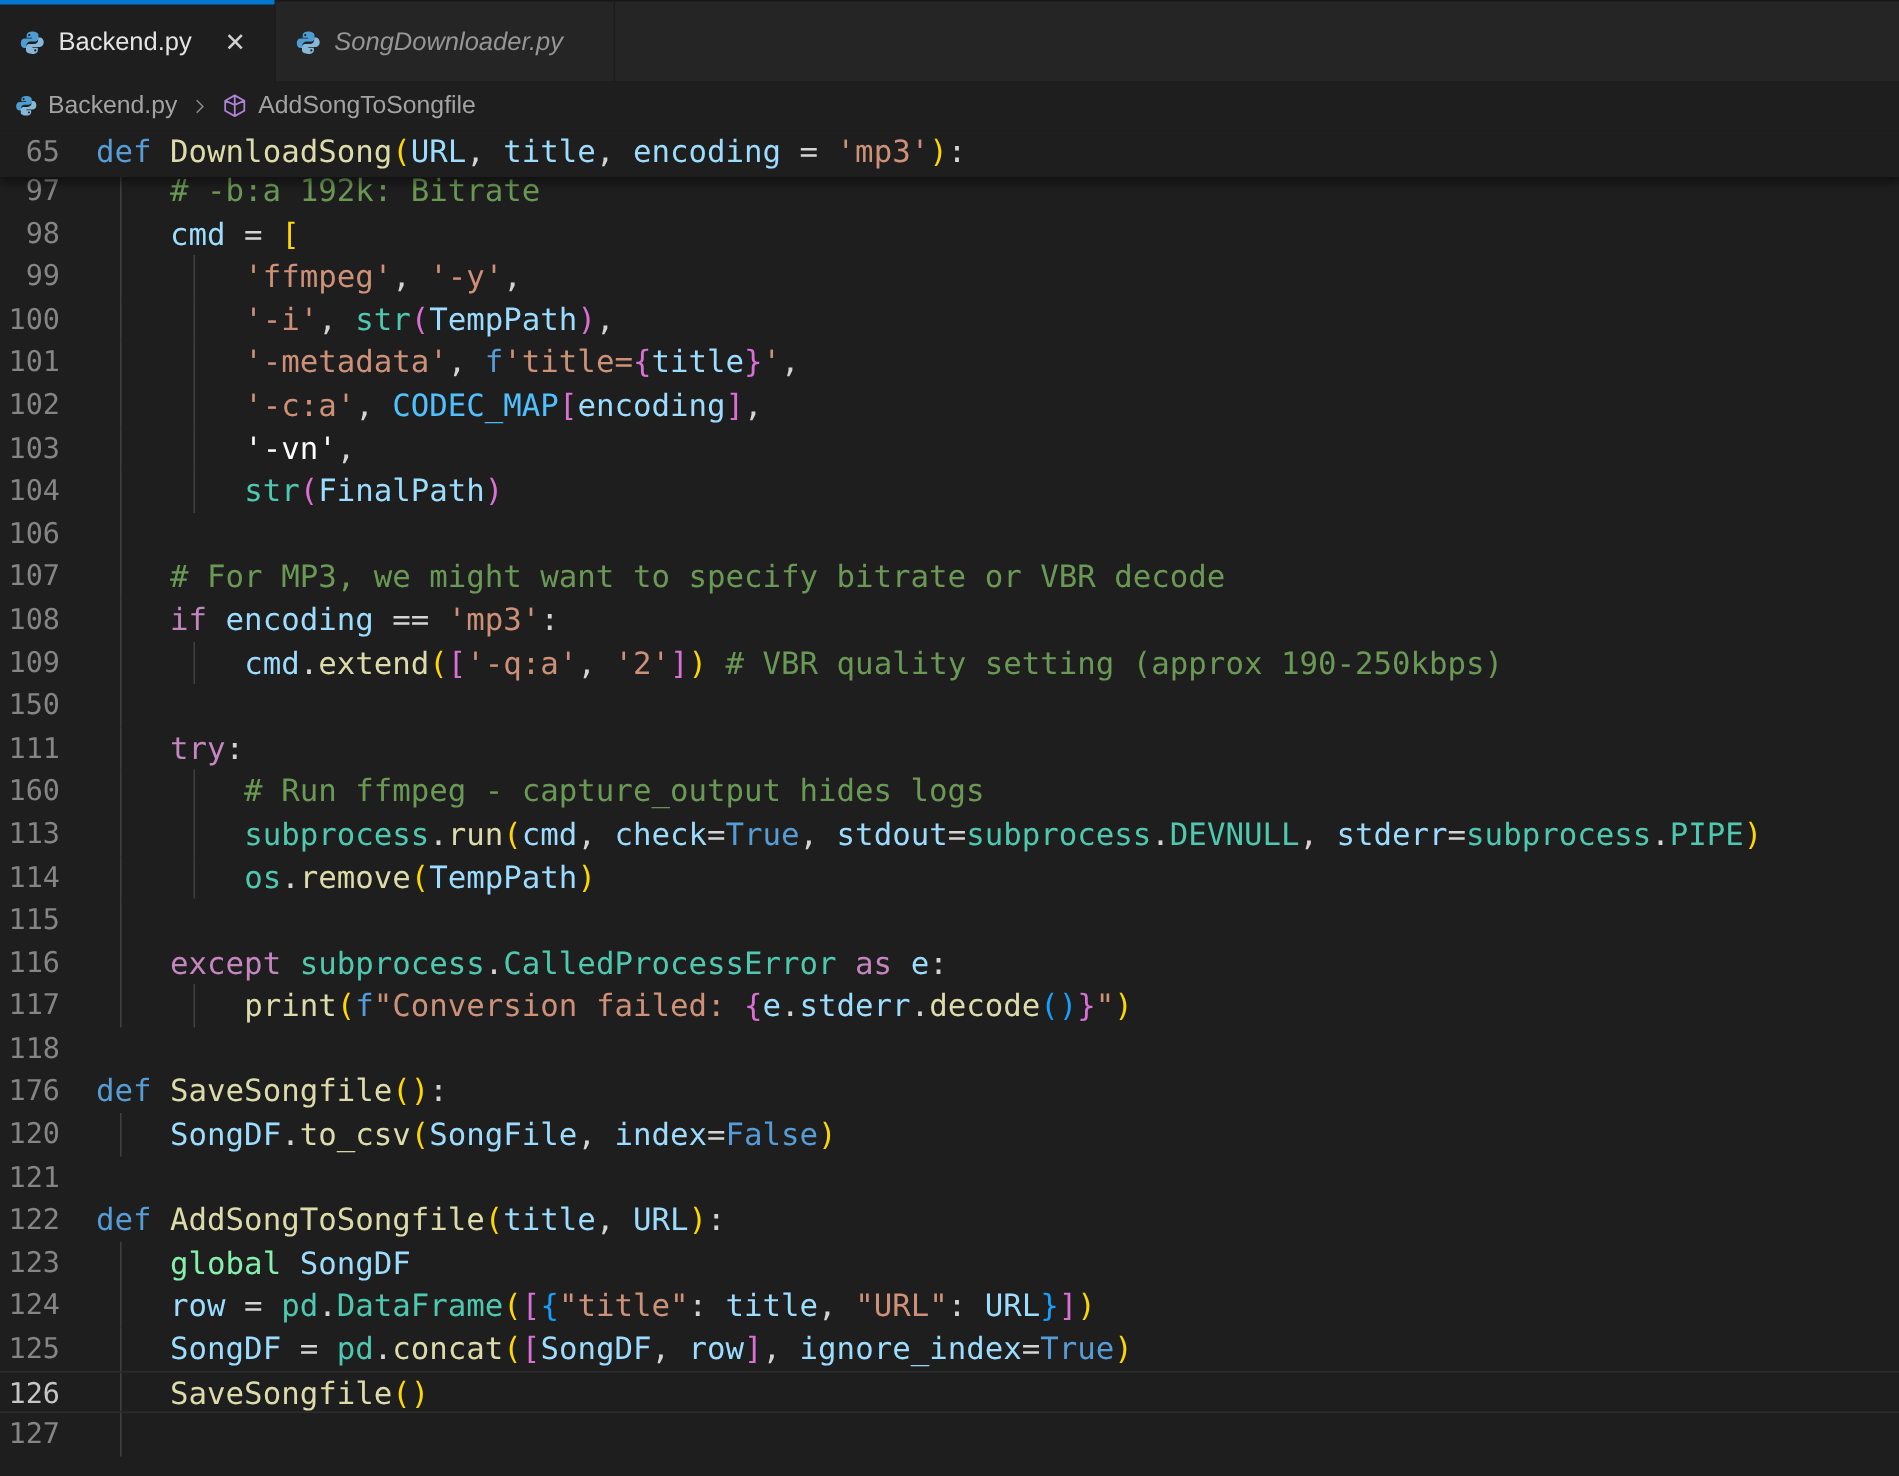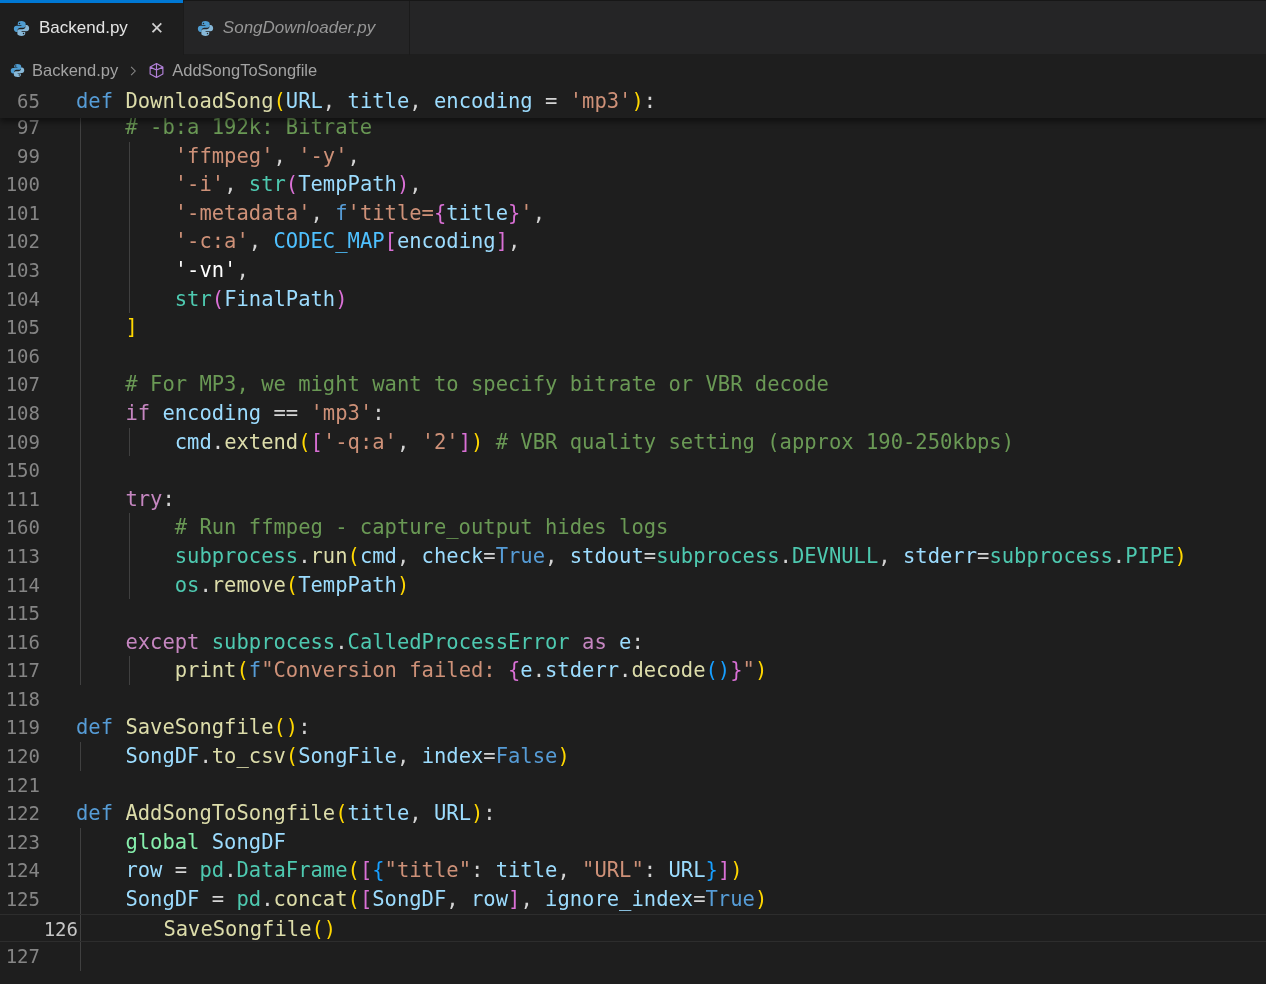--- a/index.html
+++ b/index.html
@@ -47,22 +47,22 @@
     position:absolute; top:0; left:0; right:0; height:31px; z-index:5;
     background:#1e1e1e; box-shadow:0 4px 6px rgba(0,0,0,.45);
   }
   .rows { position:absolute; top:26px; left:0; right:0; z-index:1; }
   .row, .sticky-row { position:relative; display:flex; height:28.6px; white-space:pre; }
   .row.current { border-top:1px solid #2d2d2d; border-bottom:1px solid #2d2d2d; }
   .ln {
     flex:0 0 40px; text-align:right; color:#858585; user-select:none;
     font-size:19px;
   }
-  .row.current .ln { color:#c6c6c6;margin-left:38px; }
-  .lc { margin-left:36px; }
+  .row.current .ln { color:#c6c6c6; }
+  .lc { margin-left:24px; }
   .guide { position:absolute; top:0; bottom:0; width:1px; background:#404040; }
 </style>
 </head>
 <body>
 
 <div class="window">
 
   <div class="tabbar">
     <div class="tab active">
       <svg class="pyicon" width="17" height="17" viewBox="0 0 16 16">
@@ -98,41 +98,41 @@
       <svg width="17" height="17" viewBox="0 0 16 16">
         <path fill="none" stroke="#b180d7" stroke-width="1.1" stroke-linejoin="round" d="M8 1.5 14 4.8v6.4L8 14.5 2 11.2V4.8Z M8 1.5v6 M8 7.5 2 4.8 M8 7.5 14 4.8 M8 14.5v-7"></path>
       </svg>
       <span>AddSongToSongfile</span>
     </span>
   </div>
 
   <div class="editor">
     <div class="rows" id="rows">
         <div class="row"><span class="guide" style="left: calc(0ch + 80px);"></span><span class="ln">97</span><span class="lc"><span style="color: rgb(106, 153, 85);">    # -b:a 192k: Bitrate</span></span></div>
+        <div class="row"><span class="guide" style="left: calc(0ch + 80px);"></span><span class="ln">98</span><span class="lc"><span style="color: rgb(212, 212, 212);">    </span><span style="color: rgb(156, 220, 254);">cmd</span><span style="color: rgb(212, 212, 212);"> = </span><span style="color: rgb(255, 215, 0);">[</span></span></div>
         <div class="row"><span class="guide" style="left: calc(0ch + 80px);"></span><span class="guide" style="left: calc(4ch + 80px);"></span><span class="ln">99</span><span class="lc"><span style="color: rgb(212, 212, 212);">        </span><span style="color: rgb(206, 145, 120);">'ffmpeg'</span><span style="color: rgb(212, 212, 212);">, </span><span style="color: rgb(206, 145, 120);">'-y'</span><span style="color: rgb(212, 212, 212);">,</span></span></div>
         <div class="row"><span class="guide" style="left: calc(0ch + 80px);"></span><span class="guide" style="left: calc(4ch + 80px);"></span><span class="ln">100</span><span class="lc"><span style="color: rgb(212, 212, 212);">        </span><span style="color: rgb(206, 145, 120);">'-i'</span><span style="color: rgb(212, 212, 212);">, </span><span style="color: rgb(78, 201, 176);">str</span><span style="color: rgb(218, 112, 214);">(</span><span style="color: rgb(156, 220, 254);">TempPath</span><span style="color: rgb(218, 112, 214);">)</span><span style="color: rgb(212, 212, 212);">,</span></span></div>
         <div class="row"><span class="guide" style="left: calc(0ch + 80px);"></span><span class="guide" style="left: calc(4ch + 80px);"></span><span class="ln">101</span><span class="lc"><span style="color: rgb(212, 212, 212);">        </span><span style="color: rgb(206, 145, 120);">'-metadata'</span><span style="color: rgb(212, 212, 212);">, </span><span style="color: rgb(86, 156, 214);">f</span><span style="color: rgb(206, 145, 120);">'title=</span><span style="color: rgb(218, 112, 214);">{</span><span style="color: rgb(156, 220, 254);">title</span><span style="color: rgb(218, 112, 214);">}</span><span style="color: rgb(206, 145, 120);">'</span><span style="color: rgb(212, 212, 212);">,</span></span></div>
         <div class="row"><span class="guide" style="left: calc(0ch + 80px);"></span><span class="guide" style="left: calc(4ch + 80px);"></span><span class="ln">102</span><span class="lc"><span style="color: rgb(212, 212, 212);">        </span><span style="color: rgb(206, 145, 120);">'-c:a'</span><span style="color: rgb(212, 212, 212);">, </span><span style="color: rgb(79, 193, 255);">CODEC_MAP</span><span style="color: rgb(218, 112, 214);">[</span><span style="color: rgb(156, 220, 254);">encoding</span><span style="color: rgb(218, 112, 214);">]</span><span style="color: rgb(212, 212, 212);">,</span></span></div>
         <div class="row"><span class="guide" style="left: calc(0ch + 80px);"></span><span class="guide" style="left: calc(4ch + 80px);"></span><span class="ln">103</span><span class="lc"><span style="color: rgb(212, 212, 212);">        </span><span style="color: #ffffff;">'-vn'</span><span style="color: rgb(212, 212, 212);">,</span></span></div>
         <div class="row"><span class="guide" style="left: calc(0ch + 80px);"></span><span class="guide" style="left: calc(4ch + 80px);"></span><span class="ln">104</span><span class="lc"><span style="color: rgb(212, 212, 212);">        </span><span style="color: rgb(78, 201, 176);">str</span><span style="color: rgb(218, 112, 214);">(</span><span style="color: rgb(156, 220, 254);">FinalPath</span><span style="color: rgb(218, 112, 214);">)</span></span></div>
-        <div class="row"><span class="guide" style="left: calc(0ch + 80px);"></span><span class="ln">105</span><span class="lc"><span style="color: rgb(212, 212, 212);">    </span><span style="color: rgb(255, 215, 0);">]</span></span></div>
         <div class="row"><span class="guide" style="left: calc(0ch + 80px);"></span><span class="ln">106</span><span class="lc"></span></div>
         <div class="row"><span class="guide" style="left: calc(0ch + 80px);"></span><span class="ln">107</span><span class="lc"><span style="color: rgb(106, 153, 85);">    # For MP3, we might want to specify bitrate or VBR decode</span></span></div>
         <div class="row"><span class="guide" style="left: calc(0ch + 80px);"></span><span class="ln">108</span><span class="lc"><span style="color: rgb(212, 212, 212);">    </span><span style="color: rgb(197, 134, 192);">if </span><span style="color: rgb(156, 220, 254);">encoding</span><span style="color: rgb(212, 212, 212);"> == </span><span style="color: rgb(206, 145, 120);">'mp3'</span><span style="color: rgb(212, 212, 212);">:</span></span></div>
         <div class="row"><span class="guide" style="left: calc(0ch + 80px);"></span><span class="guide" style="left: calc(4ch + 80px);"></span><span class="ln">109</span><span class="lc"><span style="color: rgb(212, 212, 212);">        </span><span style="color: rgb(156, 220, 254);">cmd</span><span style="color: rgb(212, 212, 212);">.</span><span style="color: rgb(220, 220, 170);">extend</span><span style="color: rgb(255, 215, 0);">(</span><span style="color: rgb(218, 112, 214);">[</span><span style="color: rgb(206, 145, 120);">'-q:a'</span><span style="color: rgb(212, 212, 212);">, </span><span style="color: rgb(206, 145, 120);">'2'</span><span style="color: rgb(218, 112, 214);">]</span><span style="color: rgb(255, 215, 0);">)</span><span style="color: rgb(106, 153, 85);"> # VBR quality setting (approx 190-250kbps)</span></span></div>
         <div class="row"><span class="guide" style="left: calc(0ch + 80px);"></span><span class="ln">150</span><span class="lc"></span></div>
         <div class="row"><span class="guide" style="left: calc(0ch + 80px);"></span><span class="ln">111</span><span class="lc"><span style="color: rgb(212, 212, 212);">    </span><span style="color: rgb(197, 134, 192);">try</span><span style="color: rgb(212, 212, 212);">:</span></span></div>
         <div class="row"><span class="guide" style="left: calc(0ch + 80px);"></span><span class="guide" style="left: calc(4ch + 80px);"></span><span class="ln">160</span><span class="lc"><span style="color: rgb(106, 153, 85);">        # Run ffmpeg - capture_output hides logs</span></span></div>
         <div class="row"><span class="guide" style="left: calc(0ch + 80px);"></span><span class="guide" style="left: calc(4ch + 80px);"></span><span class="ln">113</span><span class="lc"><span style="color: rgb(212, 212, 212);">        </span><span style="color: rgb(78, 201, 176);">subprocess</span><span style="color: rgb(212, 212, 212);">.</span><span style="color: rgb(220, 220, 170);">run</span><span style="color: rgb(255, 215, 0);">(</span><span style="color: rgb(156, 220, 254);">cmd</span><span style="color: rgb(212, 212, 212);">, </span><span style="color: rgb(156, 220, 254);">check</span><span style="color: rgb(212, 212, 212);">=</span><span style="color: rgb(86, 156, 214);">True</span><span style="color: rgb(212, 212, 212);">, </span><span style="color: rgb(156, 220, 254);">stdout</span><span style="color: rgb(212, 212, 212);">=</span><span style="color: rgb(78, 201, 176);">subprocess</span><span style="color: rgb(212, 212, 212);">.</span><span style="color: rgb(78, 201, 176);">DEVNULL</span><span style="color: rgb(212, 212, 212);">, </span><span style="color: rgb(156, 220, 254);">stderr</span><span style="color: rgb(212, 212, 212);">=</span><span style="color: rgb(78, 201, 176);">subprocess</span><span style="color: rgb(212, 212, 212);">.</span><span style="color: rgb(78, 201, 176);">PIPE</span><span style="color: rgb(255, 215, 0);">)</span></span></div>
         <div class="row"><span class="guide" style="left: calc(0ch + 80px);"></span><span class="guide" style="left: calc(4ch + 80px);"></span><span class="ln">114</span><span class="lc"><span style="color: rgb(212, 212, 212);">        </span><span style="color: rgb(78, 201, 176);">os</span><span style="color: rgb(212, 212, 212);">.</span><span style="color: rgb(220, 220, 170);">remove</span><span style="color: rgb(255, 215, 0);">(</span><span style="color: rgb(156, 220, 254);">TempPath</span><span style="color: rgb(255, 215, 0);">)</span></span></div>
         <div class="row"><span class="guide" style="left: calc(0ch + 80px);"></span><span class="ln">115</span><span class="lc"></span></div>
         <div class="row"><span class="guide" style="left: calc(0ch + 80px);"></span><span class="ln">116</span><span class="lc"><span style="color: rgb(212, 212, 212);">    </span><span style="color: rgb(197, 134, 192);">except </span><span style="color: rgb(78, 201, 176);">subprocess</span><span style="color: rgb(212, 212, 212);">.</span><span style="color: rgb(78, 201, 176);">CalledProcessError</span><span style="color: rgb(197, 134, 192);"> as </span><span style="color: rgb(156, 220, 254);">e</span><span style="color: rgb(212, 212, 212);">:</span></span></div>
         <div class="row"><span class="guide" style="left: calc(0ch + 80px);"></span><span class="guide" style="left: calc(4ch + 80px);"></span><span class="ln">117</span><span class="lc"><span style="color: rgb(212, 212, 212);">        </span><span style="color: rgb(220, 220, 170);">print</span><span style="color: rgb(255, 215, 0);">(</span><span style="color: rgb(86, 156, 214);">f</span><span style="color: rgb(206, 145, 120);">"Conversion failed: </span><span style="color: rgb(218, 112, 214);">{</span><span style="color: rgb(156, 220, 254);">e</span><span style="color: rgb(212, 212, 212);">.</span><span style="color: rgb(156, 220, 254);">stderr</span><span style="color: rgb(212, 212, 212);">.</span><span style="color: rgb(220, 220, 170);">decode</span><span style="color: rgb(23, 159, 255);">(</span><span style="color: rgb(23, 159, 255);">)</span><span style="color: rgb(218, 112, 214);">}</span><span style="color: rgb(206, 145, 120);">"</span><span style="color: rgb(255, 215, 0);">)</span></span></div>
         <div class="row"><span class="ln">118</span><span class="lc"></span></div>
-        <div class="row"><span class="ln">119</span><span class="lc"><span style="color: rgb(86, 156, 214);">def </span><span style="color: rgb(220, 220, 170);">SaveSongfile</span><span style="color: rgb(255, 215, 0);">(</span><span style="color: rgb(255, 215, 0);">)</span><span style="color: rgb(212, 212, 212);">:</span></span></div>
+        <div class="row"><span class="ln">176</span><span class="lc"><span style="color: rgb(86, 156, 214);">def </span><span style="color: rgb(220, 220, 170);">SaveSongfile</span><span style="color: rgb(255, 215, 0);">(</span><span style="color: rgb(255, 215, 0);">)</span><span style="color: rgb(212, 212, 212);">:</span></span></div>
         <div class="row"><span class="guide" style="left: calc(0ch + 80px);"></span><span class="ln">120</span><span class="lc"><span style="color: rgb(212, 212, 212);">    </span><span style="color: rgb(156, 220, 254);">SongDF</span><span style="color: rgb(212, 212, 212);">.</span><span style="color: rgb(220, 220, 170);">to_csv</span><span style="color: rgb(255, 215, 0);">(</span><span style="color: rgb(156, 220, 254);">SongFile</span><span style="color: rgb(212, 212, 212);">, </span><span style="color: rgb(156, 220, 254);">index</span><span style="color: rgb(212, 212, 212);">=</span><span style="color: rgb(86, 156, 214);">False</span><span style="color: rgb(255, 215, 0);">)</span></span></div>
         <div class="row"><span class="ln">121</span><span class="lc"></span></div>
         <div class="row"><span class="ln">122</span><span class="lc"><span style="color: rgb(86, 156, 214);">def </span><span style="color: rgb(220, 220, 170);">AddSongToSongfile</span><span style="color: rgb(255, 215, 0);">(</span><span style="color: rgb(156, 220, 254);">title</span><span style="color: rgb(212, 212, 212);">, </span><span style="color: rgb(156, 220, 254);">URL</span><span style="color: rgb(255, 215, 0);">)</span><span style="color: rgb(212, 212, 212);">:</span></span></div>
         <div class="row"><span class="guide" style="left: calc(0ch + 80px);"></span><span class="ln">123</span><span class="lc"><span style="color: rgb(212, 212, 212);">    </span><span style="color: #86efac;">global </span><span style="color: rgb(156, 220, 254);">SongDF</span></span></div>
         <div class="row"><span class="guide" style="left: calc(0ch + 80px);"></span><span class="ln">124</span><span class="lc"><span style="color: rgb(212, 212, 212);">    </span><span style="color: rgb(156, 220, 254);">row</span><span style="color: rgb(212, 212, 212);"> = </span><span style="color: rgb(78, 201, 176);">pd</span><span style="color: rgb(212, 212, 212);">.</span><span style="color: rgb(78, 201, 176);">DataFrame</span><span style="color: rgb(255, 215, 0);">(</span><span style="color: rgb(218, 112, 214);">[</span><span style="color: rgb(23, 159, 255);">{</span><span style="color: rgb(206, 145, 120);">"title"</span><span style="color: rgb(212, 212, 212);">: </span><span style="color: rgb(156, 220, 254);">title</span><span style="color: rgb(212, 212, 212);">, </span><span style="color: rgb(206, 145, 120);">"URL"</span><span style="color: rgb(212, 212, 212);">: </span><span style="color: rgb(156, 220, 254);">URL</span><span style="color: rgb(23, 159, 255);">}</span><span style="color: rgb(218, 112, 214);">]</span><span style="color: rgb(255, 215, 0);">)</span></span></div>
         <div class="row"><span class="guide" style="left: calc(0ch + 80px);"></span><span class="ln">125</span><span class="lc"><span style="color: rgb(212, 212, 212);">    </span><span style="color: rgb(156, 220, 254);">SongDF</span><span style="color: rgb(212, 212, 212);"> = </span><span style="color: rgb(78, 201, 176);">pd</span><span style="color: rgb(212, 212, 212);">.</span><span style="color: rgb(220, 220, 170);">concat</span><span style="color: rgb(255, 215, 0);">(</span><span style="color: rgb(218, 112, 214);">[</span><span style="color: rgb(156, 220, 254);">SongDF</span><span style="color: rgb(212, 212, 212);">, </span><span style="color: rgb(156, 220, 254);">row</span><span style="color: rgb(218, 112, 214);">]</span><span style="color: rgb(212, 212, 212);">, </span><span style="color: rgb(156, 220, 254);">ignore_index</span><span style="color: rgb(212, 212, 212);">=</span><span style="color: rgb(86, 156, 214);">True</span><span style="color: rgb(255, 215, 0);">)</span></span></div>
         <div class="row current"><span class="guide" style="left: calc(0ch + 80px);"></span><span class="ln">126</span><span class="lc"><span style="color: rgb(212, 212, 212);">    </span><span style="color: rgb(220, 220, 170);">SaveSongfile</span><span style="color: rgb(255, 215, 0);">(</span><span style="color: rgb(255, 215, 0);">)</span></span></div>
         <div class="row"><span class="guide" style="left: calc(0ch + 80px);"></span><span class="ln">127</span><span class="lc"></span></div>
       </div>
     <div class="sticky">

